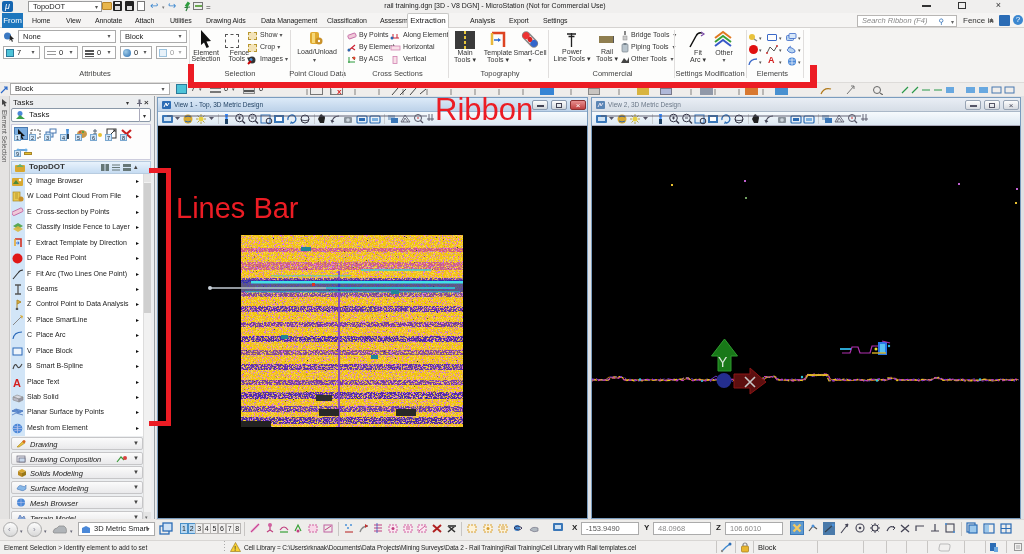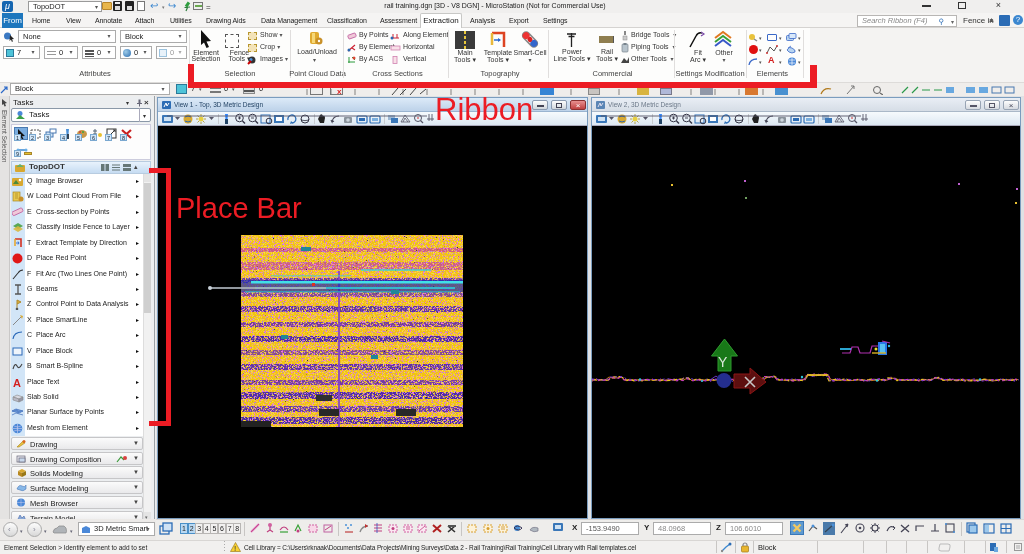--- a/index.html
+++ b/index.html
@@ -65,21 +65,21 @@
   <span class="abs" style="left:135px;">Attach</span>
   <span class="abs" style="left:170px;">Utilities</span>
   <span class="abs" style="left:206px;">Drawing Aids</span>
   <span class="abs" style="left:261px;">Data Management</span>
   <span class="abs" style="left:327px;">Classification</span>
   <span class="abs" style="left:380px;">Assessment</span>
   <span class="abs" style="left:470px;">Analysis</span>
   <span class="abs" style="left:509px;">Export</span>
   <span class="abs" style="left:543px;">Settings</span>
 </div>
-<div class="abs" style="left:420px;top:13px;width:42px;height:15px;background:#fff;border:1px solid #c8c8c6;border-bottom:none;border-radius:2px 2px 0 0;color:#1a1a1a;font-size:8px;text-align:center;line-height:14px;">Extraction</div>
+<div class="abs" style="left:407px;top:13px;width:42px;height:15px;background:#fff;border:1px solid #c8c8c6;border-bottom:none;border-radius:2px 2px 0 0;color:#1a1a1a;font-size:8px;text-align:center;line-height:14px;">Extraction</div>
 <div class="abs" style="left:857px;top:15px;width:100px;height:12px;background:#fff;border:1px solid #b8b6b4;font-size:7.5px;color:#8a8a8a;font-style:italic;line-height:10px;padding-left:4px;">Search Ribbon (F4)<span style="position:absolute;right:12px;top:1px;color:#2b6cb5;font-style:normal;">⚲</span><span style="position:absolute;right:2px;top:1px;color:#666;font-size:6px;font-style:normal;">▾</span></div>
 <div class="abs" style="left:963px;top:16px;font-size:8px;color:#333;">Fence in</div>
 <div class="abs" style="left:988px;top:16px;font-size:7px;color:#555;">▲</div>
 <div class="abs" style="left:999px;top:15px;width:11px;height:11px;background:#2b6cb5;border-radius:1px;"></div>
 <div class="abs" style="left:1013px;top:15px;width:10px;height:10px;background:#3b87d0;border-radius:6px;color:#fff;font-size:8px;text-align:center;line-height:10px;">?</div>
 
 <div class="abs" id="ribbon" style="left:0;top:28px;width:1024px;height:54px;background:#fdfdfc;"></div>
 <div class="abs" style="left:810px;top:28px;width:214px;height:54px;background:#f4f3f2;"></div>
 
 <div class="abs" style="left:3px;top:31px;width:12px;height:11px;">
@@ -711,21 +711,21 @@
       <span class="arrr">▸</span>
     </div>
 </div>
 
 <div class="abs" style="left:143px;top:174px;width:8px;height:347px;background:#f1f1f1;border-left:1px solid #ddd;"></div>
 <div class="abs" style="left:144px;top:174px;width:7px;height:8px;background:#e4e4e4;"></div>
 <div class="abs" style="left:144px;top:183px;width:7px;height:130px;background:#cfcfcf;"></div>
 <div class="abs" style="left:144px;top:512px;width:7px;height:9px;background:#e4e4e4;"></div>
 <div class="abs" style="left:145px;top:514px;font-size:5px;color:#666;">▾</div>
 
-<div class="abs" id="sections" style="left:11px;top:437px;width:132px;height:84px;">
+<div class="abs" id="sections" style="left:11px;top:437px;width:132px;height:84px;font-style:italic;">
 <div class="shead" style="top:0.0px;">
       <span class="sicon">
         <svg width="11" height="9">
           <path d="M1 8 L7 2 L9 4 L3 8 Z" fill="#e8c040" stroke="#a88820" stroke-width="0.6"></path>
           <circle cx="8" cy="2.5" r="1.5" fill="#d86820"></circle>
         </svg>
       </span>
       <span class="snm">Drawing</span>
       <span class="schev">▼</span>
     </div>
@@ -1343,13 +1343,13 @@
     <div style="margin:1px;height:4px;background:#ccc;"></div>
   </div>
 
 <div class="abs" style="left:188px;top:64px;width:6px;height:24px;background:#ec1c24;z-index:50;"></div>
 <div class="abs" style="left:188px;top:82px;width:629px;height:6px;background:#ec1c24;z-index:50;"></div>
 <div class="abs" style="left:810px;top:65px;width:7px;height:23px;background:#ec1c24;z-index:50;"></div>
 <div class="abs" style="left:435px;top:92px;font-size:31px;color:#ec1c24;z-index:50;">Ribbon</div>
 <div class="abs" style="left:149px;top:168px;width:22px;height:5px;background:#ec1c24;z-index:50;"></div>
 <div class="abs" style="left:166px;top:168px;width:5px;height:258px;background:#ec1c24;z-index:50;"></div>
 <div class="abs" style="left:149px;top:421px;width:22px;height:5px;background:#ec1c24;z-index:50;"></div>
-<div class="abs" style="left:176px;top:192px;font-size:29px;color:#ec1c24;z-index:50;">Place Bar</div>
+<div class="abs" style="left:176px;top:192px;font-size:29px;color:#ec1c24;z-index:50;">Lines Bar</div>
 
 </body></html>

